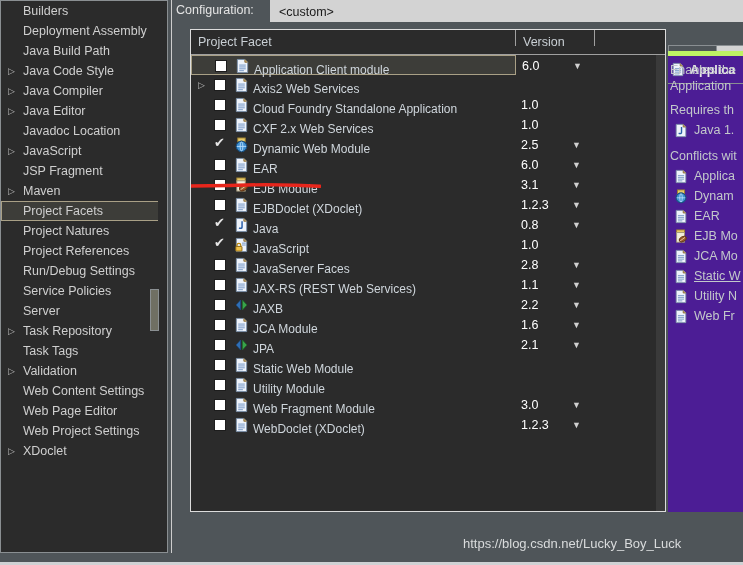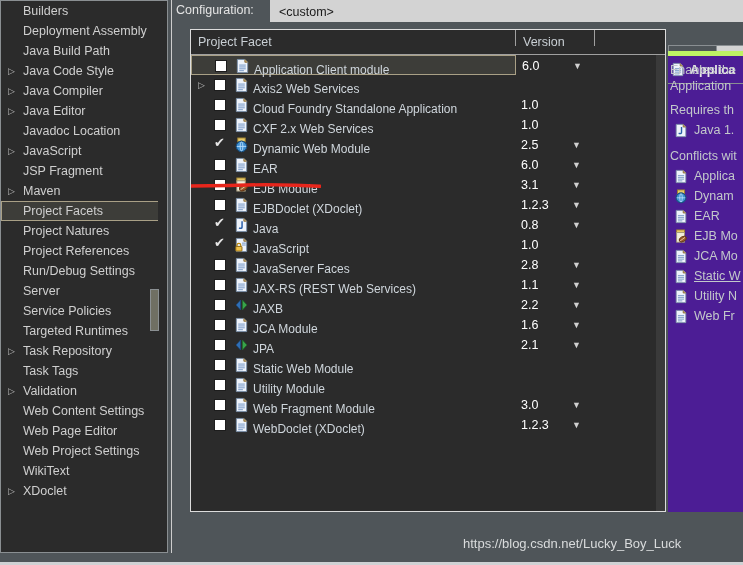--- a/index.html
+++ b/index.html
@@ -175,30 +175,28 @@
         <div class="tree-item"><span class="arrow">▷</span><span>Java Compiler</span></div>
         <div class="tree-item"><span class="arrow">▷</span><span>Java Editor</span></div>
         <div class="tree-item"><span>Javadoc Location</span></div>
         <div class="tree-item"><span class="arrow">▷</span><span>JavaScript</span></div>
         <div class="tree-item"><span>JSP Fragment</span></div>
         <div class="tree-item"><span class="arrow">▷</span><span>Maven</span></div>
         <div class="tree-item selected"><span>Project Facets</span></div>
         <div class="tree-item"><span>Project Natures</span></div>
         <div class="tree-item"><span>Project References</span></div>
         <div class="tree-item"><span>Run/Debug Settings</span></div>
+        <div class="tree-item"><span>Service Policies</span></div>
         <div class="tree-item"><span>Server</span></div>
-        <div class="tree-item"><span>Service Policies</span></div>
-        <div class="tree-item"><span>Targeted Runtimes</span></div>
         <div class="tree-item"><span class="arrow">▷</span><span>Task Repository</span></div>
         <div class="tree-item"><span>Task Tags</span></div>
         <div class="tree-item"><span class="arrow">▷</span><span>Validation</span></div>
         <div class="tree-item"><span>Web Content Settings</span></div>
         <div class="tree-item"><span>Web Page Editor</span></div>
         <div class="tree-item"><span>Web Project Settings</span></div>
-        <div class="tree-item"><span>WikiText</span></div>
         <div class="tree-item"><span class="arrow">▷</span><span>XDoclet</span></div>
       </div>
     <div id="sidebar-scrollbar">
       <div id="sidebar-thumb"></div>
     </div>
   </div>
   <div id="side-rule"></div>
 
   <div id="main">
 

